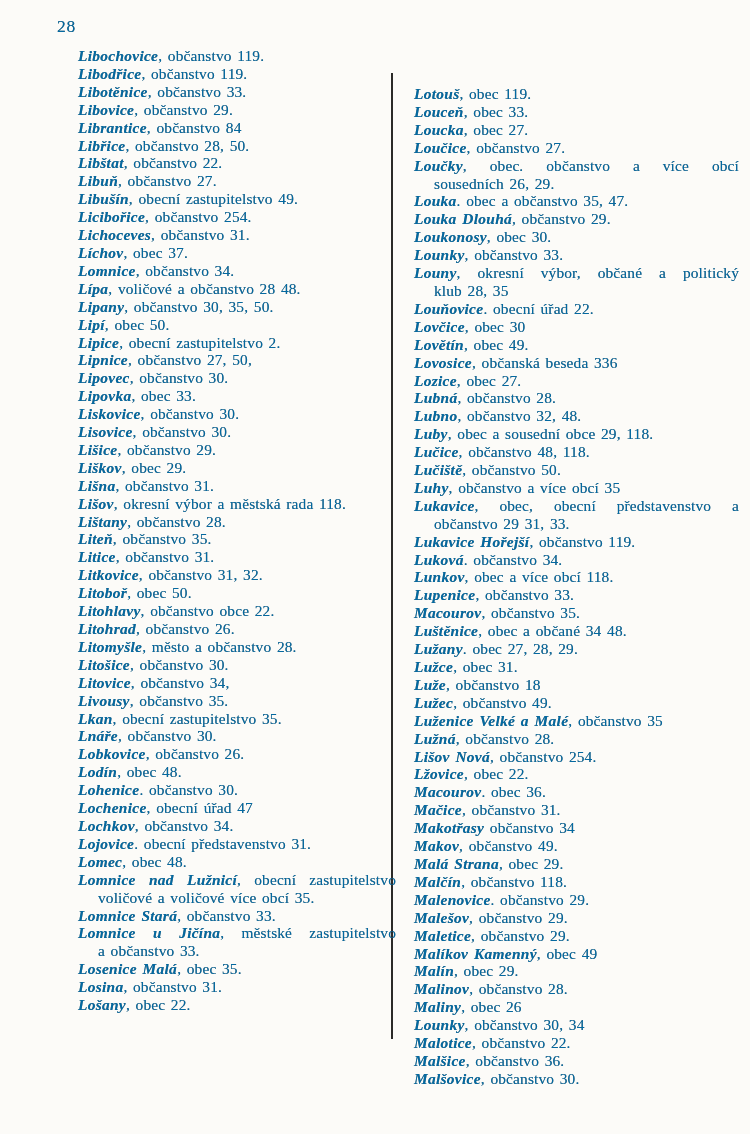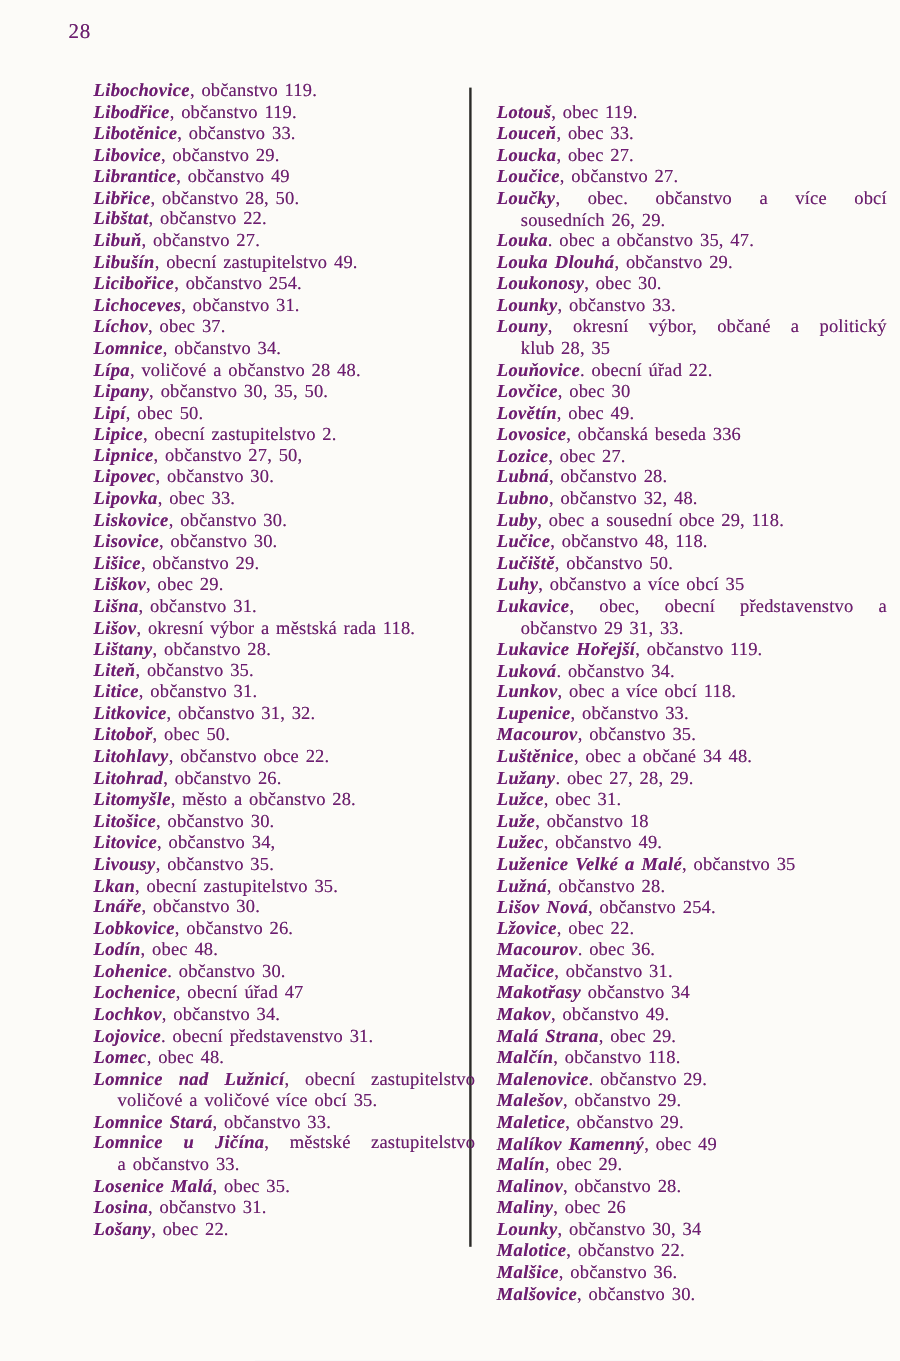--- a/index.html
+++ b/index.html
@@ -7,21 +7,21 @@
     padding: 0;
     background: #f4f3f0;
   }
   .page {
     position: relative;
     width: 750px;
     height: 1134px;
     background: #fcfbf8;
     overflow: hidden;
     font-family: "Liberation Serif", "DejaVu Serif", serif;
-    color: #701a75;
+    color: #0369a1;
   }
   .page-number {
     position: absolute;
     left: 57px;
     top: 16px;
     font-size: 17.5px;
     letter-spacing: 0.8px;
     text-shadow: 0 0 0.5px rgba(45,38,32,0.6);
   }
   .divider {
@@ -35,21 +35,21 @@
   .col {
     position: absolute;
     font-size: 15.4px;
     line-height: 17.9px;
     word-spacing: 1.6px;
     letter-spacing: 0.15px;
     text-shadow: 0 0 0.5px rgba(45,38,32,0.55);
   }
   .col-left {
     left: 78px;
-    top: 67px;
+    top: 47px;
     width: 318px;
   }
   .col-right {
     left: 414px;
     top: 85px;
     width: 325px;
   }
   .entry {
     padding-left: 20px;
     text-indent: -20px;
@@ -85,21 +85,21 @@
       <div class="entry">
         <div class="first-line"><span class="head">Libodřice</span><span class="rest">, občanstvo 119.</span></div>
       </div>
       <div class="entry">
         <div class="first-line"><span class="head">Libotěnice</span><span class="rest">, občanstvo 33.</span></div>
       </div>
       <div class="entry">
         <div class="first-line"><span class="head">Libovice</span><span class="rest">, občanstvo 29.</span></div>
       </div>
       <div class="entry">
-        <div class="first-line"><span class="head">Librantice</span><span class="rest">, občanstvo 49</span></div>
+        <div class="first-line"><span class="head">Librantice</span><span class="rest">, občanstvo 84</span></div>
       </div>
       <div class="entry">
         <div class="first-line"><span class="head">Libřice</span><span class="rest">, občanstvo 28, 50.</span></div>
       </div>
       <div class="entry">
         <div class="first-line"><span class="head">Libštat</span><span class="rest">, občanstvo 22.</span></div>
       </div>
       <div class="entry">
         <div class="first-line"><span class="head">Libuň</span><span class="rest">, občanstvo 27.</span></div>
       </div>

